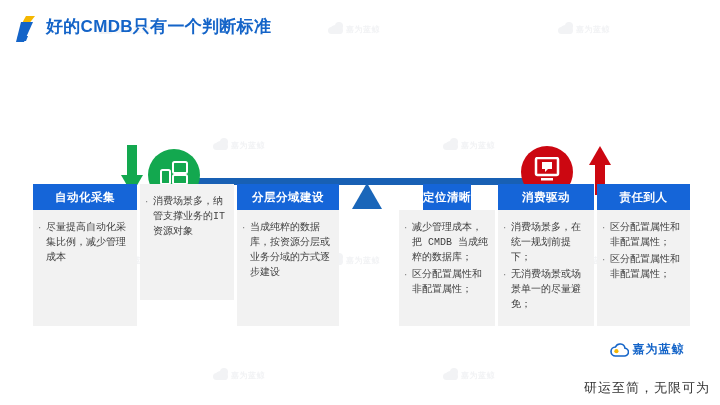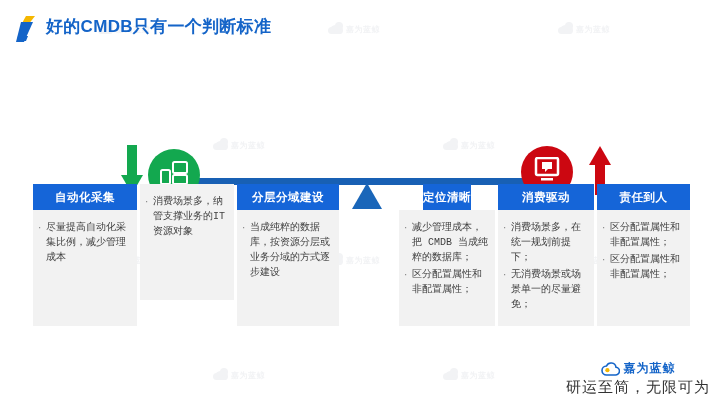--- a/index.html
+++ b/index.html
@@ -59,21 +59,21 @@
   
   .lc0{width:104px;} .lc1{width:94px;} .lc2{width:102px;}
   
   .rc0{width:96px;align-items:center;} .rc1{width:96px;} .rc2{width:93px;}
 
   
   .footer{position:absolute;right:10px;bottom:8px;text-align:center;}
   .footer-logo{display:flex;align-items:center;justify-content:center;gap:4px;}
   .f-cloud{width:19px;height:13px;position:relative;}
   .footer-name{font-size:12px;font-weight:bold;color:#1464c8;letter-spacing:1px;}
-  .footer-tag{font-size:15px;color:#333333;letter-spacing:1px;margin-top:1px;}
+  .footer-tag{font-size:13px;color:#333333;letter-spacing:1px;margin-top:21px;}
 </style>
 </head>
 <body>
 
 <div class="slide">
 
   <div class="wm" style="left:330px;top:24px;">
     <span class="wm-cloud"></span>
     <span class="wm-txt">嘉为蓝鲸</span>
   </div>

